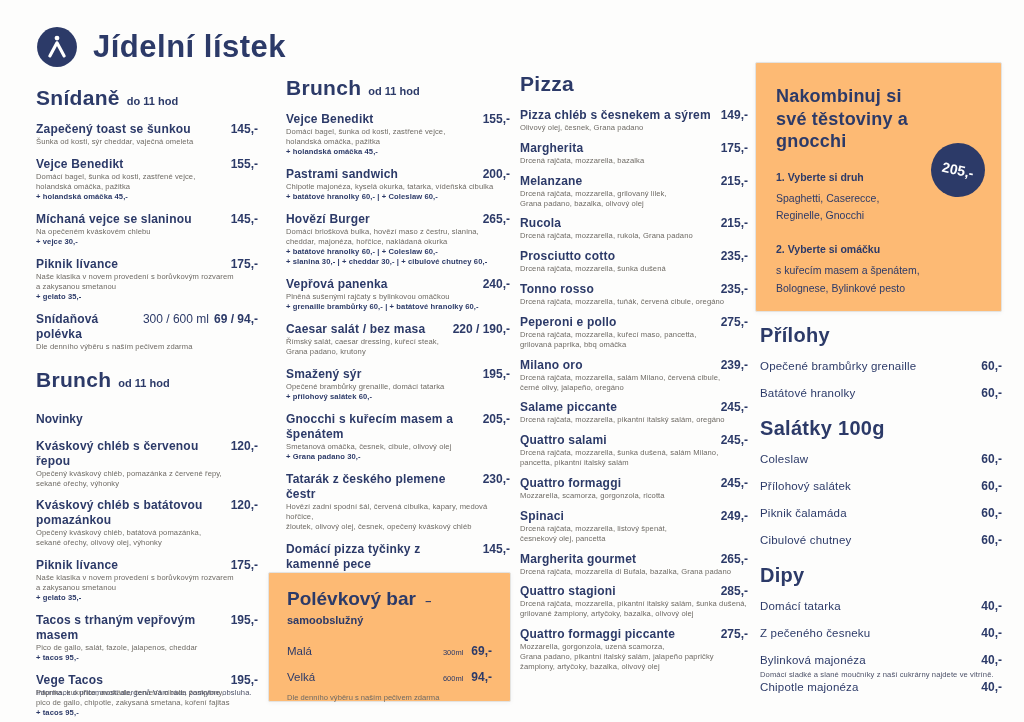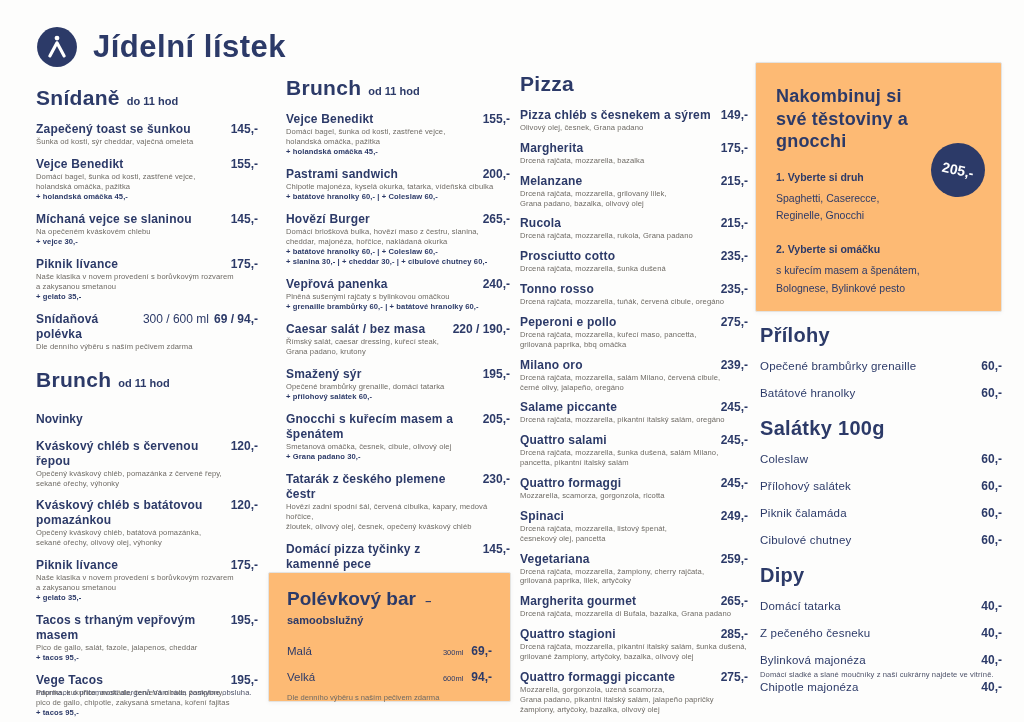--- a/index.html
+++ b/index.html
@@ -378,28 +378,20 @@
         <div class="item">
           <div class="item-row">
             <span class="item-name">Spinaci</span>
             <span class="item-price-wrap"><span class="item-price">249,-</span></span>
           </div>
           <div class="desc">Drcená rajčata, mozzarella, listový špenát,</div>
           <div class="desc">česnekový olej, pancetta</div>
         </div>
         <div class="item">
           <div class="item-row">
-            <span class="item-name">Vegetariana</span>
-            <span class="item-price-wrap"><span class="item-price">259,-</span></span>
-          </div>
-          <div class="desc">Drcená rajčata, mozzarella, žampiony, cherry rajčata,</div>
-          <div class="desc">grilovaná paprika, lilek, artyčoky</div>
-        </div>
-        <div class="item">
-          <div class="item-row">
             <span class="item-name">Margherita gourmet</span>
             <span class="item-price-wrap"><span class="item-price">265,-</span></span>
           </div>
           <div class="desc">Drcená rajčata, mozzarella di Bufala, bazalka, Grana padano</div>
         </div>
         <div class="item">
           <div class="item-row">
             <span class="item-name">Quattro stagioni</span>
             <span class="item-price-wrap"><span class="item-price">285,-</span></span>
           </div>

